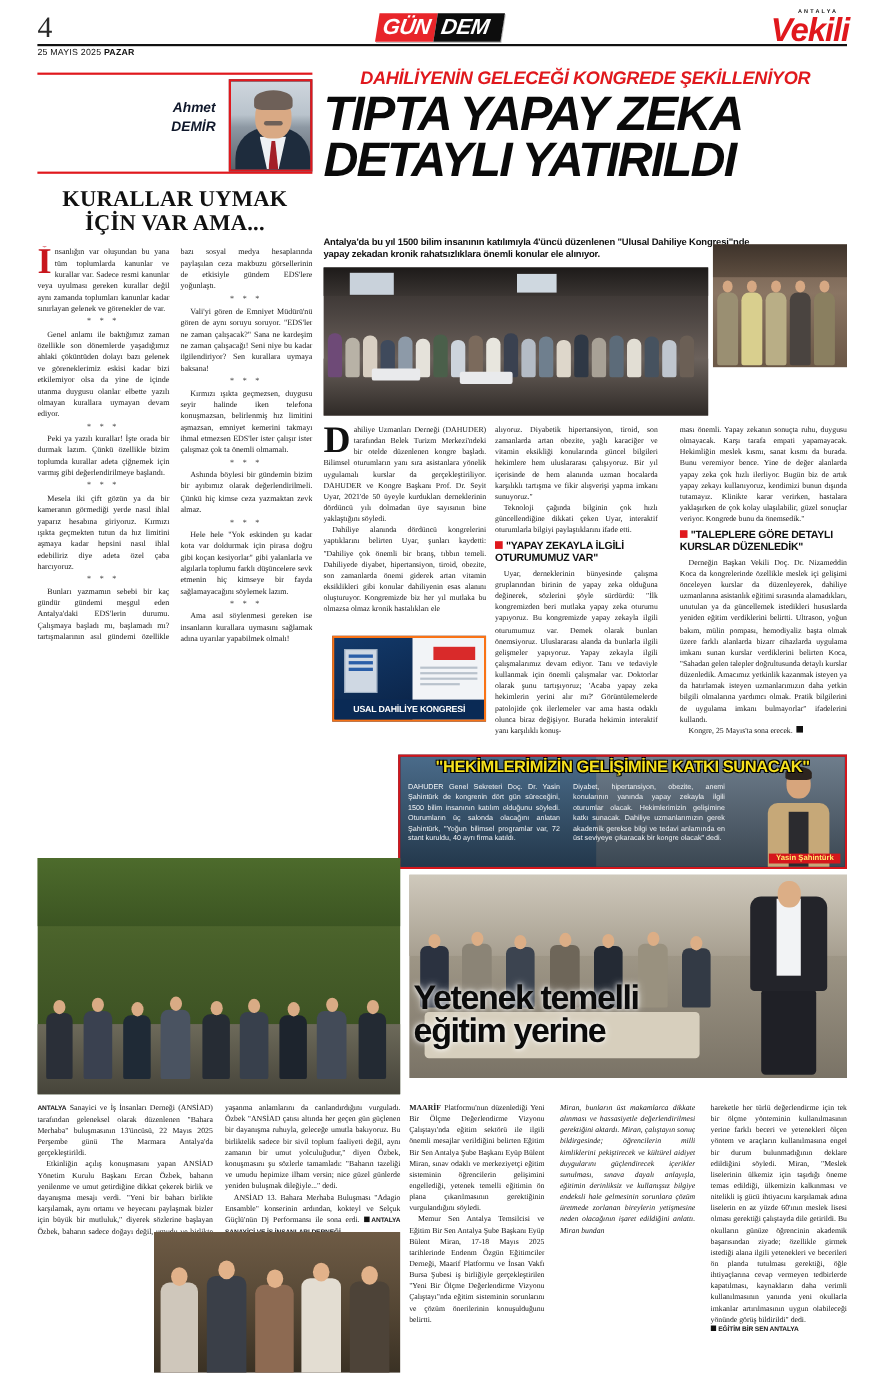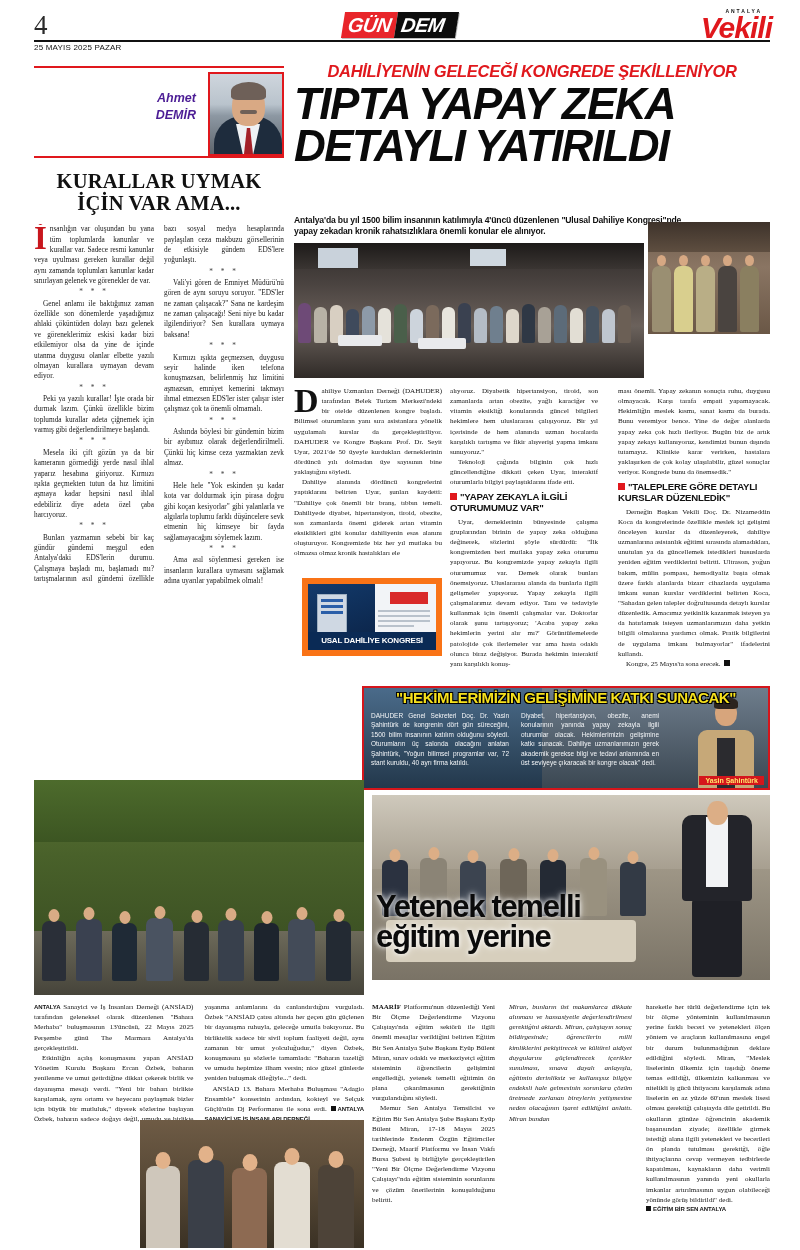--- a/index.html
+++ b/index.html
@@ -15,21 +15,21 @@
   .masthead { position: absolute; left: 0; top: 0; width: 800px; height: 58px; }
   .page-no {
     position: absolute; left: 34px; top: 12px;
     font-family: "Liberation Serif", serif; font-size: 27px; color: #2a2a2a; line-height: 1;
   }
   .mast-rule { position: absolute; left: 34px; top: 40px; width: 736px; height: 1.5px; background: #111; }
   .mast-date {
     position: absolute; left: 34px; top: 43px;
     font-family: "Liberation Sans", sans-serif; font-size: 8px; letter-spacing: .2px; color: #111;
   }
-  .mast-date b { font-weight: 400; margin-top: 24px; }
+  .mast-date b { font-weight: 700; margin-top: 24px; }
   .gundem {
     position: absolute; left: 343px; top: 12px; height: 26px;
     display: flex; transform: skewX(-9deg);
     box-shadow: 1px 1px 0 rgba(0,0,0,.25);
   }
   .gundem .g-red, .gundem .g-black {
     display: flex; align-items: center; justify-content: center;
     font-family: "Liberation Sans", sans-serif; font-weight: 700; font-style: italic;
     font-size: 20px; color: #fff; letter-spacing: -.4px; padding: 0 5px;
   }
@@ -47,21 +47,21 @@
     font-size: 30px; color: #e0181d; line-height: .95; letter-spacing: -1px;
   }
 
   
   .col-left { position: absolute; left: 34px; top: 66px; width: 250px; }
   .auth-rule-top { width: 250px; height: 2px; background: #e0181d; }
   .auth-block { position: relative; height: 88px; }
   .auth-name {
     position: absolute; right: 88px; top: 22px; text-align: right;
     font-family: "Liberation Sans", sans-serif; font-weight: 700; font-style: italic;
-    font-size: 12.5px; color: #4c1d95; line-height: 1.35;
+    font-size: 12.5px; color: #0f172a; line-height: 1.35;
   }
   .auth-photo {
     position: absolute; right: 0; top: 4px; width: 76px; height: 84px;
     border: 2px solid #e0181d; overflow: hidden; background: #3b4a5a;
   }
   .auth-photo .ph-sky { position: absolute; inset: 0; background: linear-gradient(#cfd6dd, #b9c3cc 38%, #8d98a3 52%, #5d646c); }
   .auth-photo .ph-suit {
     position: absolute; left: 4px; bottom: 0; width: 68px; height: 38px;
     background: #1e2c3d; border-radius: 28px 28px 0 0;
   }
@@ -171,21 +171,21 @@
     display: inline-block; width: 7px; height: 7px; background: #e0181d;
     margin-right: 3px; vertical-align: 0px;
   }
   .aa-mark {
     display: inline-block; width: 6px; height: 6px; background: #111; margin-left: 3px;
   }
 
   
   .poster {
     position: absolute; left: 8px; top: 192px; width: 140px; height: 78px;
-    background: #0d2b52; overflow: hidden; border: 6px solid #f97316;
+    background: #0d2b52; overflow: hidden; border: 2px solid #f97316;
   }
   .poster .p-left { position:absolute; left:0; top:0; width:52%; height:100%; background: linear-gradient(160deg,#133a6b,#0a2245); }
   .poster .p-right { position:absolute; right:0; top:0; width:48%; height:100%; background:#f2f4f7; }
   .poster .p-book { position:absolute; left:9px; top:10px; width:30px; height:40px; background:#cfd8e3; border:1px solid #9fb0c2; }
   .poster .p-book i { position:absolute; left:3px; right:3px; top:4px; height:3px; background:#2a5ea8; display:block; }
   .poster .p-logo { position:absolute; right:8px; top:8px; width:38px; height:12px; background:#d92a2a; }
   .poster .p-lines { position:absolute; right:6px; top:26px; width:52px; }
   .poster .p-lines span { display:block; height:2px; background:#b9c2cc; margin-bottom:3px; }
   .poster .p-band {
     position:absolute; left:0; bottom:0; width:100%; height:18px; background:#0a2a55;

